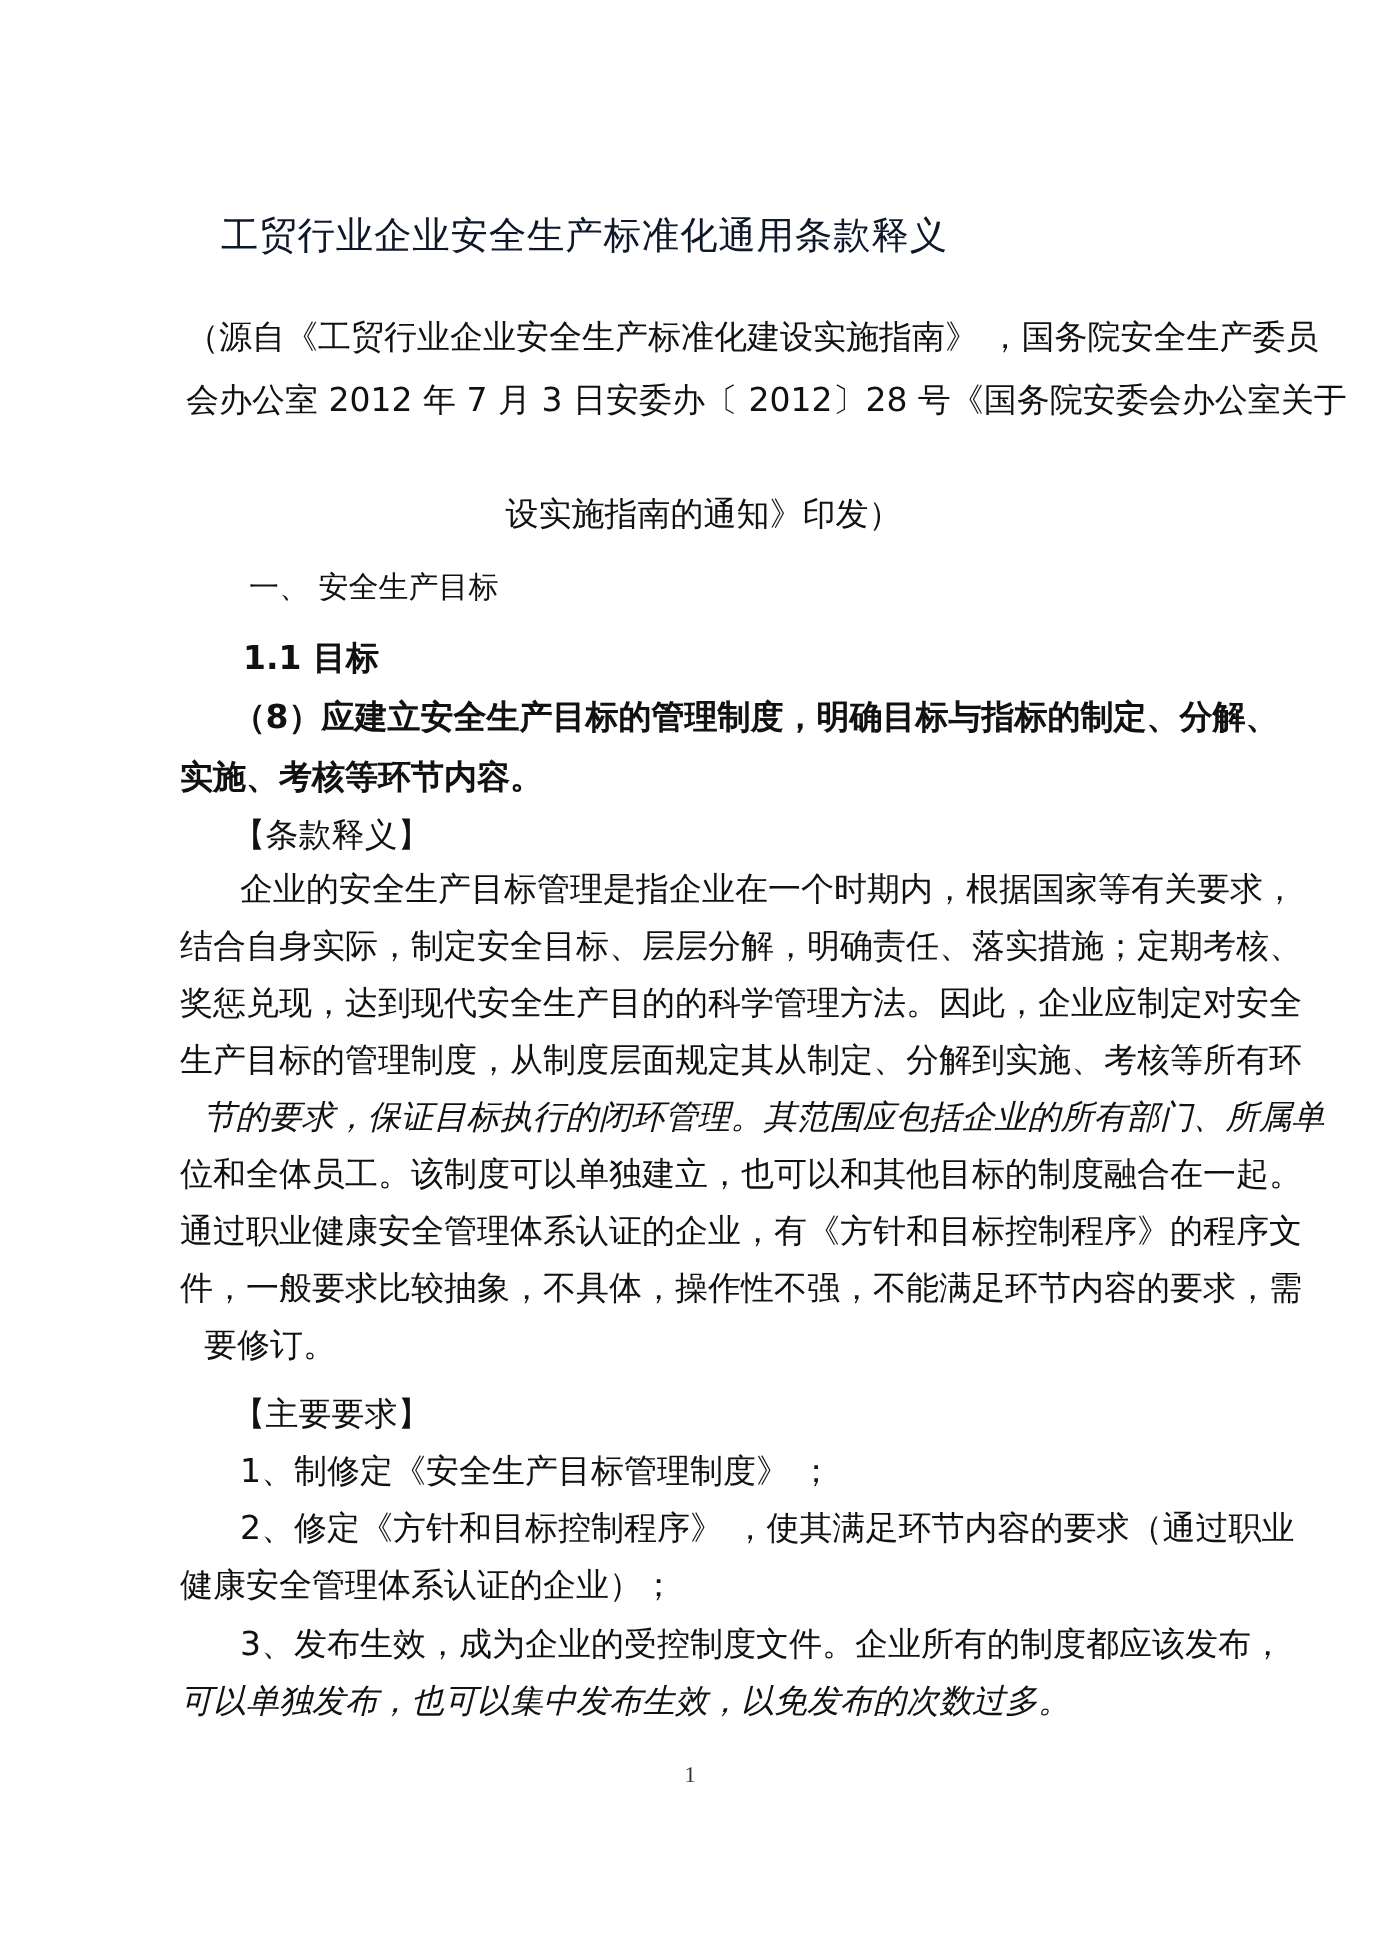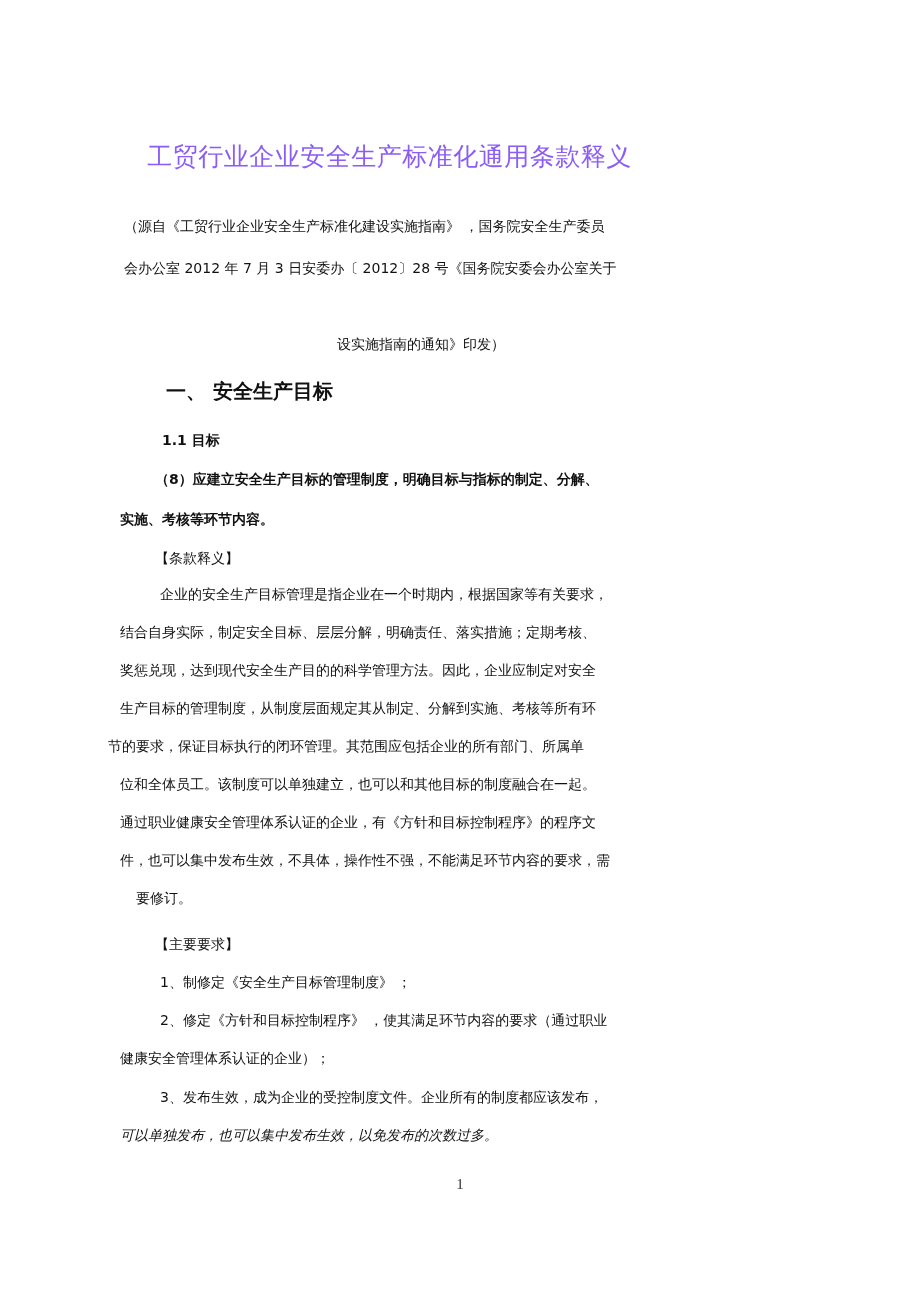--- a/index.html
+++ b/index.html
@@ -1,23 +1,23 @@
 <!DOCTYPE html>
 <html><head>
 <meta charset="utf-8">
 <style>
   html, body { margin: 0; padding: 0; background: #ffffff; }
   body { width: 920px; height: 1302px; position: relative; overflow: hidden;
          font-family: "DejaVu Sans", "Liberation Sans", sans-serif; color: #111; }
   .page { position: absolute; left: 0; top: 0; width: 920px; height: 1302px; }
   .title { position: absolute; left: 0; width: 779px; top: 140px; text-align: center;
-           font-size: 25px; color: #8b5cf6; letter-spacing: 0.5px; }
-  .line { position: absolute; font-size: 14px; white-space: nowrap; line-height: 24px; }
+           font-size: 25px; color: #0f172a; letter-spacing: 0.5px; }
+  .line { position: absolute; font-size: 22px; white-space: nowrap; line-height: 24px; }
   .bold { font-weight: bold; }
-  .h1 { font-size: 20px; font-weight: bold; }
+  .h1 { font-size: 20px; font-weight: normal; }
   .pageno { position: absolute; left: 0; width: 920px; top: 1176px; text-align: center;
             font-family: "Liberation Serif", serif; font-size: 15px; color: #333; }
 </style>
 </head>
 <body>
 
 <div class="page">
 
   <div class="title">工贸行业企业安全生产标准化通用条款释义</div>
 
@@ -31,24 +31,24 @@
 
   <div class="line bold" style="left:155px; top:467px;">（8）应建立安全生产目标的管理制度，明确目标与指标的制定、分解、</div>
   <div class="line bold" style="left:120px; top:507px;">实施、考核等环节内容。</div>
 
   <div class="line" style="left:155px; top:546px;">【条款释义】</div>
 
   <div class="line" style="left:160px; top:582px;">企业的安全生产目标管理是指企业在一个时期内，根据国家等有关要求，</div>
   <div class="line" style="left:120px; top:620px;">结合自身实际，制定安全目标、层层分解，明确责任、落实措施；定期考核、</div>
   <div class="line" style="left:120px; top:658px;">奖惩兑现，达到现代安全生产目的的科学管理方法。因此，企业应制定对安全</div>
   <div class="line" style="left:120px; top:696px;text-align:right;">生产目标的管理制度，从制度层面规定其从制定、分解到实施、考核等所有环</div>
-  <div class="line" style="left:108px; top:734px;">节的要求，保证目标执行的闭环管理。其范围应包括企业的所有部门、所属单</div>
+  <div class="line" style="left:135px; top:734px;font-style:italic;">节的要求，保证目标执行的闭环管理。其范围应包括企业的所有部门、所属单</div>
   <div class="line" style="left:120px; top:772px;">位和全体员工。该制度可以单独建立，也可以和其他目标的制度融合在一起。</div>
   <div class="line" style="left:120px; top:810px;">通过职业健康安全管理体系认证的企业，有《方针和目标控制程序》的程序文</div>
-  <div class="line" style="left:120px; top:848px;">件，也可以集中发布生效，不具体，操作性不强，不能满足环节内容的要求，需</div>
+  <div class="line" style="left:120px; top:848px;">件，一般要求比较抽象，不具体，操作性不强，不能满足环节内容的要求，需</div>
   <div class="line" style="left:120px; top:886px;margin-left:16px;">要修订。</div>
 
   <div class="line" style="left:155px; top:932px;">【主要要求】</div>
 
   <div class="line" style="left:160px; top:970px;">1、制修定《安全生产目标管理制度》 ；</div>
   <div class="line" style="left:160px; top:1008px;">2、修定《方针和目标控制程序》 ，使其满足环节内容的要求（通过职业</div>
   <div class="line" style="left:120px; top:1046px;">健康安全管理体系认证的企业）；</div>
   <div class="line" style="left:160px; top:1085px;">3、发布生效，成为企业的受控制度文件。企业所有的制度都应该发布，</div>
   <div class="line" style="left:120px; top:1123px;font-style:italic;">可以单独发布，也可以集中发布生效，以免发布的次数过多。</div>
 

